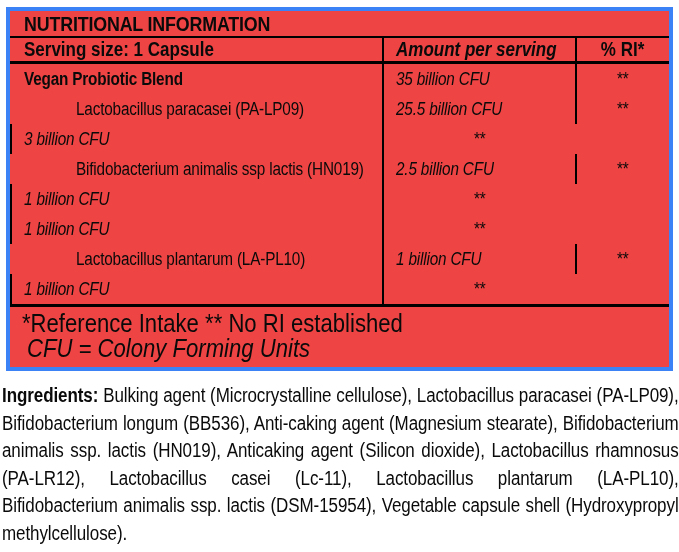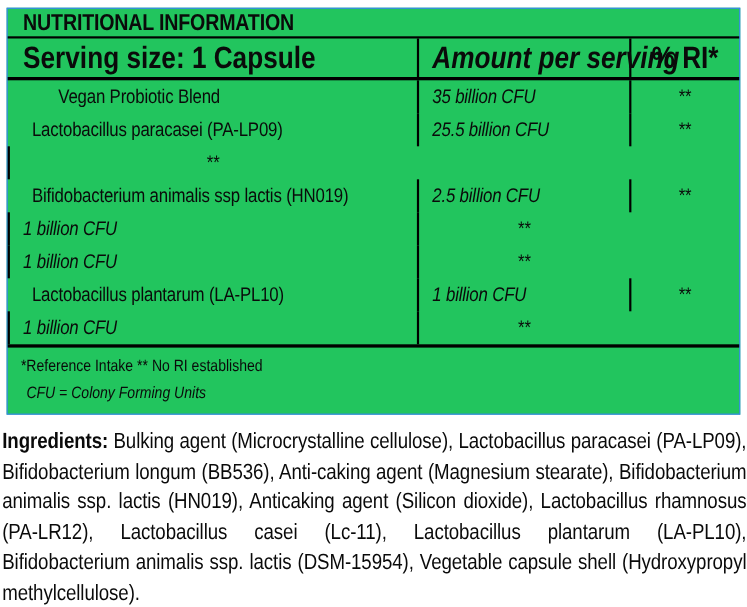--- a/index.html
+++ b/index.html
@@ -10,55 +10,55 @@
     color: #0a0a0a;
     font-family: "Liberation Sans", sans-serif;
     overflow: hidden;
   }
   
   .cond  { display: inline-block; transform: scaleX(0.85); transform-origin: 0 50%; white-space: nowrap; }
   .cond-c{ display: inline-block; transform: scaleX(0.85); transform-origin: 50% 50%; white-space: nowrap; }
 
   .label-box {
     margin: 7px 6px 0 6px;
-    border: 1px solid #3b82f6;
-    background: #22c55e;
+    border: 4px solid #3b82f6;
+    background: #ef4444;
   }
   .title-row {
     height: 27px;
     display: flex; align-items: center;
     padding: 1px 0 0 14px;
     font-size: 21px; font-weight: bold;
     letter-spacing: -0.2px;
     border-bottom: 2px solid #000;
   }
   .grid-row {
     display: grid;
     grid-template-columns: 372px 193px 1fr;
   }
   .header-row {
-    height: 38px;
-    font-size: 28px; font-weight: bold;
+    height: 26px;
+    font-size: 20px; font-weight: bold;
     border-bottom: 3px solid #000;
   }
   .data-row {
     height: 30px;
     font-size: 18px;
     letter-spacing: -0.2px;
   }
   .cell { display: flex; align-items: center; min-width: 0; }
   .c1 { padding-left: 14px; }
   .c2 { border-left: 2px solid #000; padding-left: 12px; font-style: italic; }
   .c3 { border-left: 2px solid #000; justify-content: center; }
-  .data-row.indent .c1 { padding-left: 22px; }
-  .data-row.bold-row .c1 { font-weight: normal; margin-left: 32px; }
+  .data-row.indent .c1 { padding-left: 22px; margin-left: 44px; }
+  .data-row.bold-row .c1 { font-weight: bold; }
   .footnote {
     border-top: 3px solid #000;
     padding: 4px 0 6px 12px;
-    font-size: 15px;
+    font-size: 26px;
     line-height: 25px;
   }
   .footnote .line2 { padding-left: 5px; font-style: italic; }
   .ingredients {
     margin: 11px 0 0 2px;
     width: 796px;               
     transform: scaleX(0.85);
     transform-origin: 0 0;
     font-size: 20px;
     line-height: 27.5px;
@@ -107,20 +107,23 @@
         </div>
     <div class="cell c2">
           <span class="cond ramount">25.5 billion CFU</span>
         </div>
     <div class="cell c3">
           <span class="cond-c rri">**</span>
         </div>
   </div>
 
   <div class="grid-row data-row indent">
+    <div class="cell c2">
+          <span class="cond ramount">3 billion CFU</span>
+        </div>
     <div class="cell c3">
           <span class="cond-c rri">**</span>
         </div>
   </div>
 
   <div class="grid-row data-row indent">
     <div class="cell c1">
           <span class="cond rname">Bifidobacterium animalis ssp lactis (HN019)</span>
         </div>
     <div class="cell c2">

